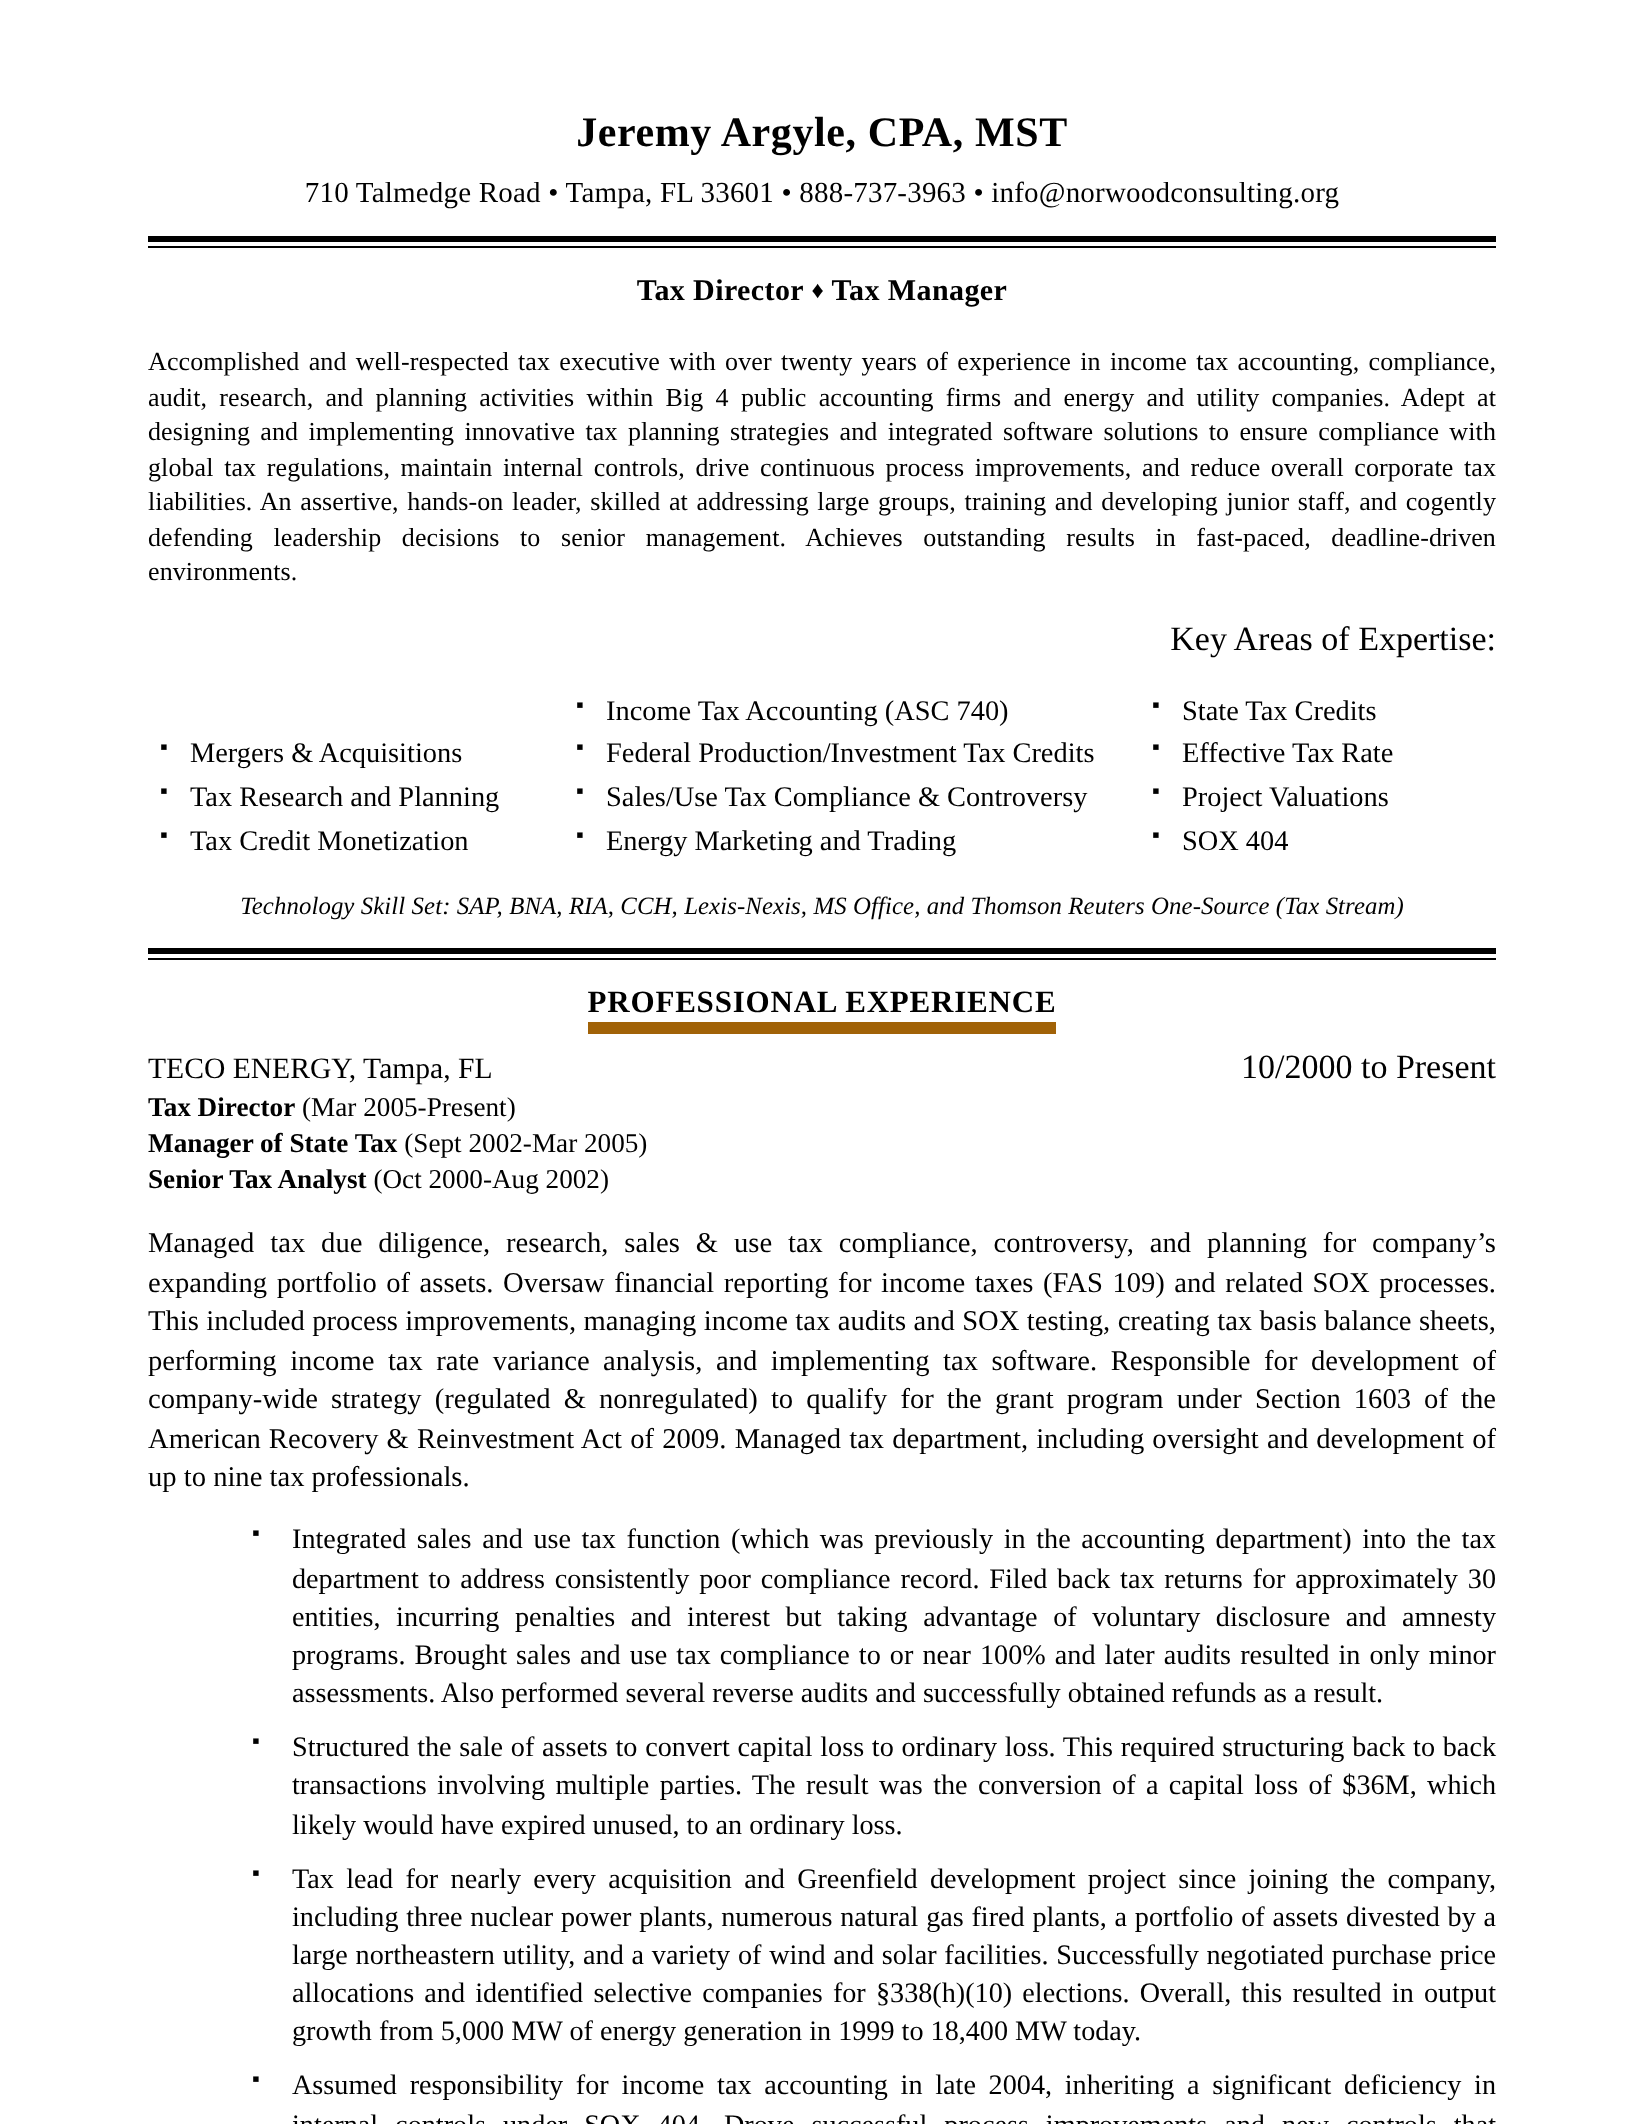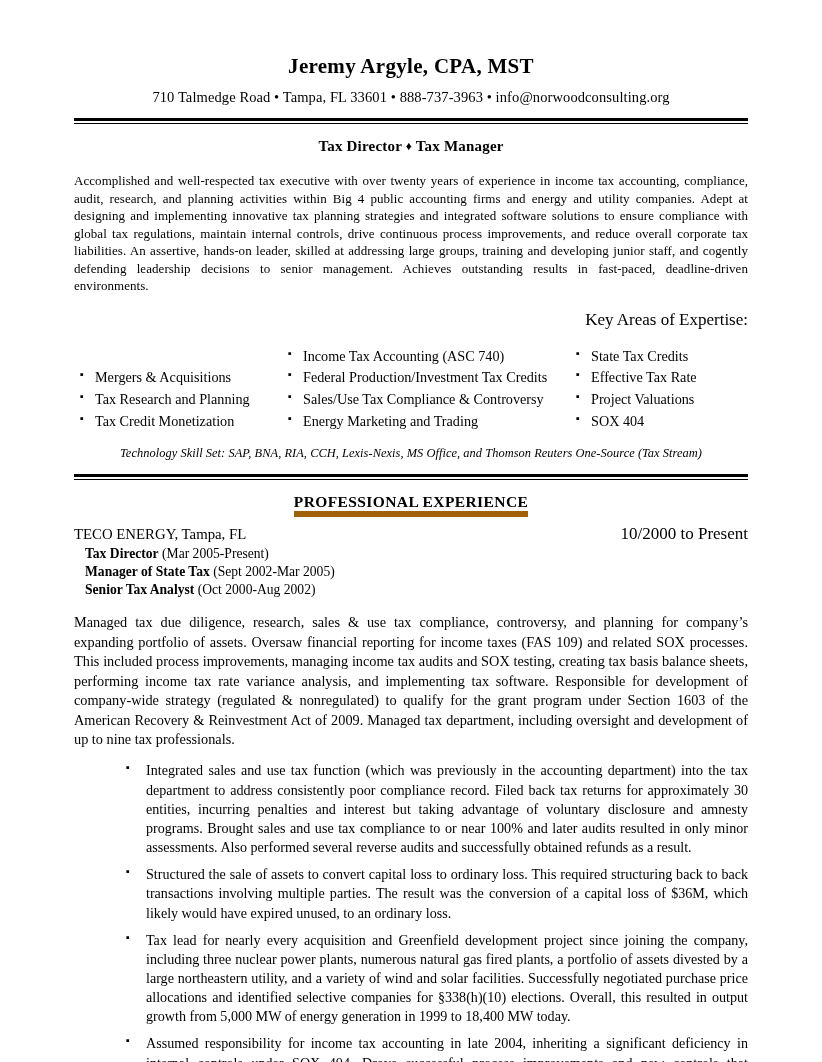--- a/index.html
+++ b/index.html
@@ -127,21 +127,20 @@
   }
   .job-dates {
     font-size: 17px;
   }
   .job-roles {
     margin-top: 1px;
   }
   .role {
     font-size: 13.6px;
     line-height: 1.33;
-    margin-left: 11px;
   }
   .role b { font-weight: bold; }
   .job-body {
     margin-top: 14px;
     font-size: 14.3px;
     line-height: 1.36;
     text-align: justify;
   }
   ul.bullets {
     margin: 12px 0 0 0;

